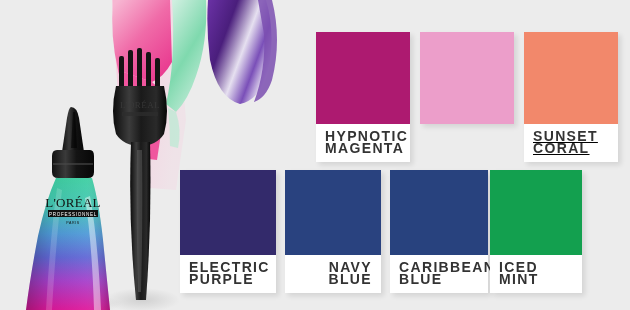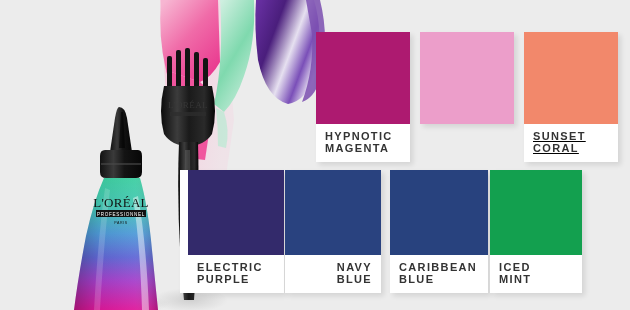--- a/index.html
+++ b/index.html
@@ -20,37 +20,36 @@
     overflow: hidden;
   }
 
   
   #product-scene {
     position: absolute;
     left: 0;
     top: 0;
     width: 310px;
     height: 310px;
-    padding-left: 48px;
   }
   #product-scene svg { display: block; }
 
   
   .swatch-card {
     position: absolute;
     background: #ffffff;
     box-shadow: 3px 3px 5px rgba(0,0,0,0.10);
   }
   .swatch-chip {
     width: 100%;
   }
   .swatch-caption {
     box-sizing: border-box;
     padding: 7px 9px 8px 9px;
-    font-size: 11px;
+    font-size: 14px;
     font-weight: bold;
     line-height: 11.5px;
     letter-spacing: 1.35px;
     color: #333333;
     text-transform: uppercase;
     white-space: pre-line;
   }
 
   
   .row-top .swatch-chip { height: 92px; }
@@ -190,21 +189,21 @@
   <div class="swatch-card row-top" style="left:420px; top:32px; width:94px;">
     <div class="swatch-chip" style="background:#EC9ECA;height:92px;"></div>
   </div>
 
   <div class="swatch-card row-top" style="left:524px; top:32px; width:94px;text-decoration:underline;">
     <div class="swatch-chip" style="background:#F2886B;height:92px;"></div>
     <div class="swatch-caption">SUNSET
 CORAL</div>
   </div>
 
-  <div class="swatch-card row-bottom" style="left:180px; top:170px; width:96px;padding-left:8px;">
+  <div class="swatch-card row-bottom" style="left:180px; top:170px; width:96px;">
     <div class="swatch-chip" style="background:#332A6B;height:85px;"></div>
     <div class="swatch-caption">ELECTRIC
 PURPLE</div>
   </div>
 
   <div class="swatch-card row-bottom" style="left:285px; top:170px; width:96px;text-align:right;">
     <div class="swatch-chip" style="background:#29427F;height:85px;"></div>
     <div class="swatch-caption">NAVY
 BLUE</div>
   </div>

